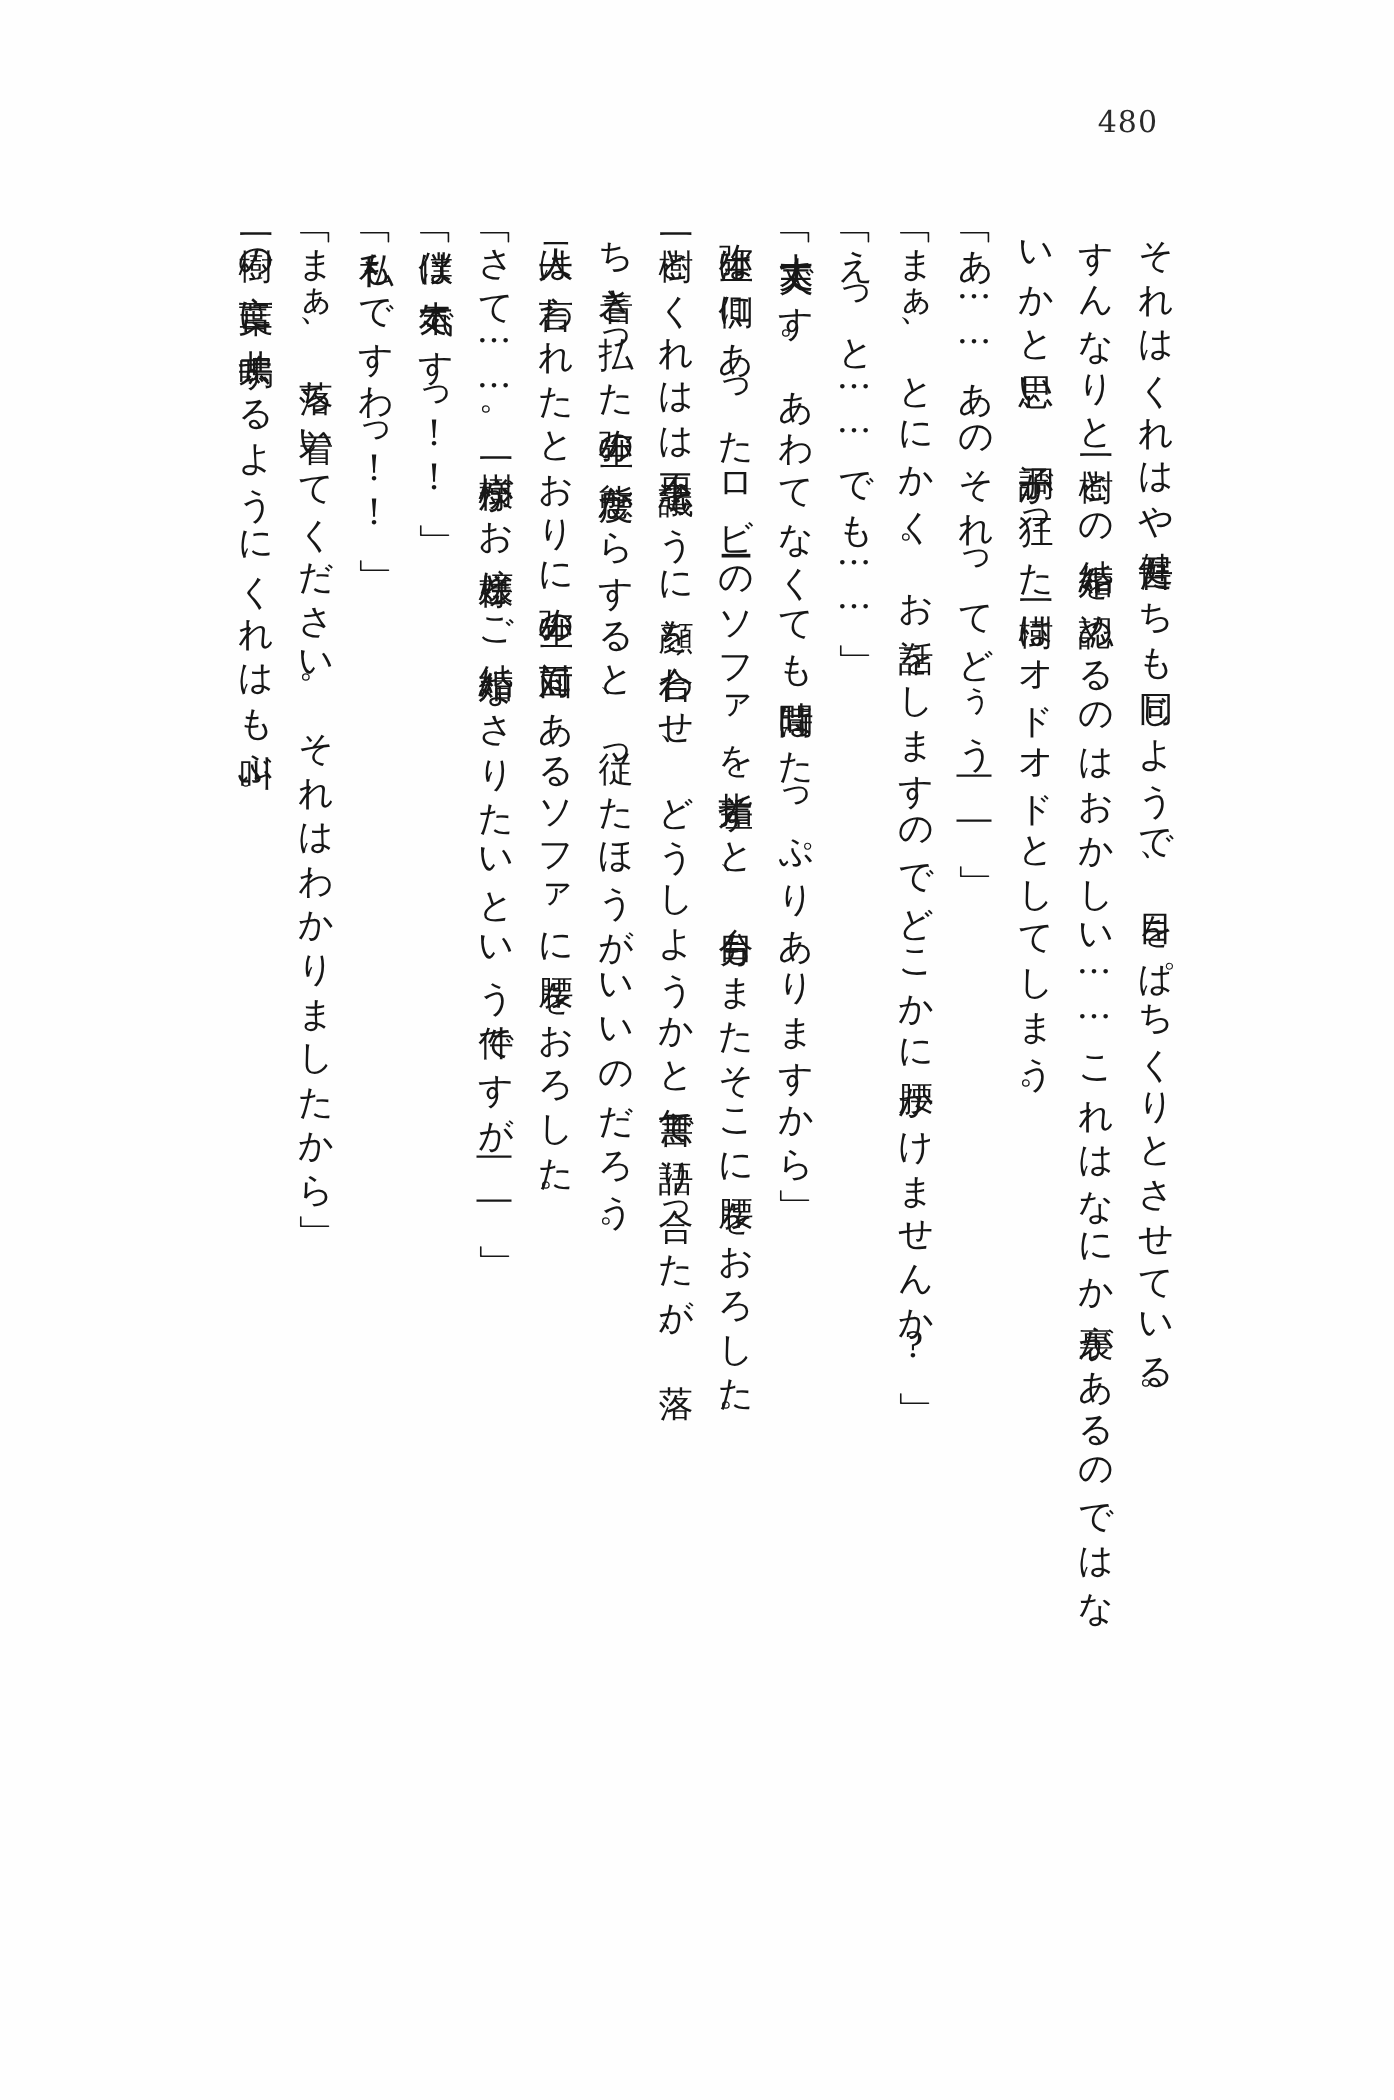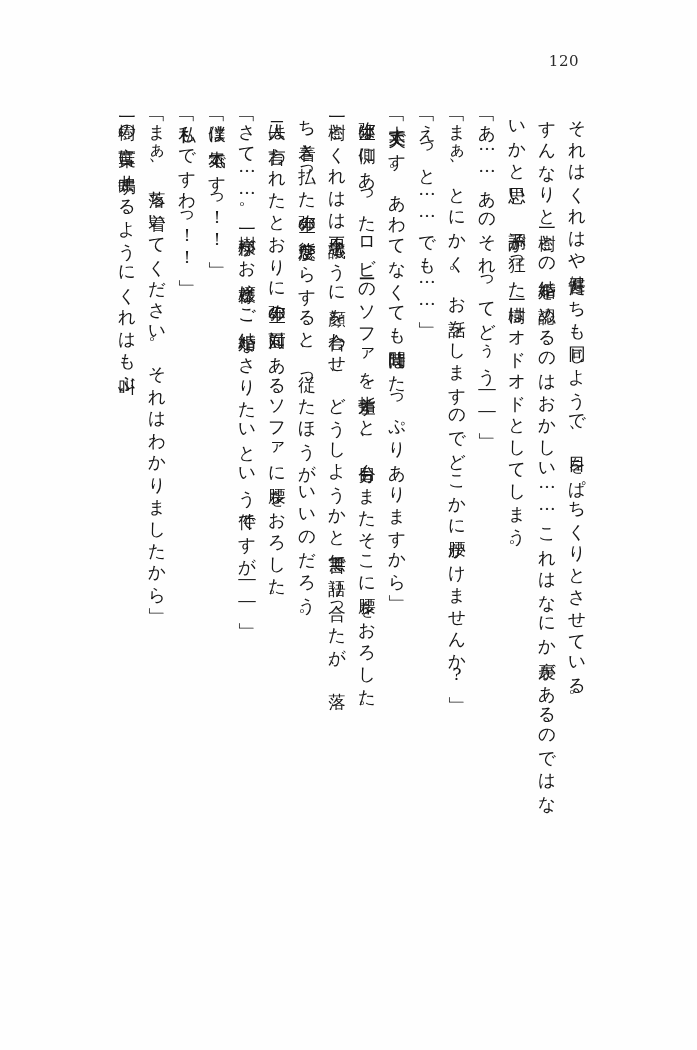--- a/index.html
+++ b/index.html
@@ -64,21 +64,21 @@
 
   
   .tcol.ind0 { padding-top: 0px; }
   .tcol.ind1 { padding-top: 2px; }
 </style>
 </head>
 <body>
 
 <div id="page">
 
-  <div id="page-number">120</div>
+  <div id="page-number">480</div>
 
   <div id="body-text">
     <div class="tcol ind0">それはくれはや健吾たちも同じようで、目をぱちくりとさせている。</div>
     <div class="tcol ind0">すんなりと一樹との結婚を認めるのはおかしい……これはなにか裏があるのではな</div>
     <div class="tcol ind0">いかと思い、調子が狂った一樹はオドオドとしてしまう。</div>
     <div class="tcol ind1">「あ……あのそれってどぅう――」</div>
     <div class="tcol ind1">「まぁ、とにかく。お話をしますのでどこかに腰かけませんか?」</div>
     <div class="tcol ind1">「えっと……でも……」</div>
     <div class="tcol ind1">「大丈夫です。あわてなくても時間はたっぷりありますから」</div>
     <div class="tcol ind0">弥生は側にあったロビーのソファを指差すと、自分もまたそこに腰をおろした。</div>

